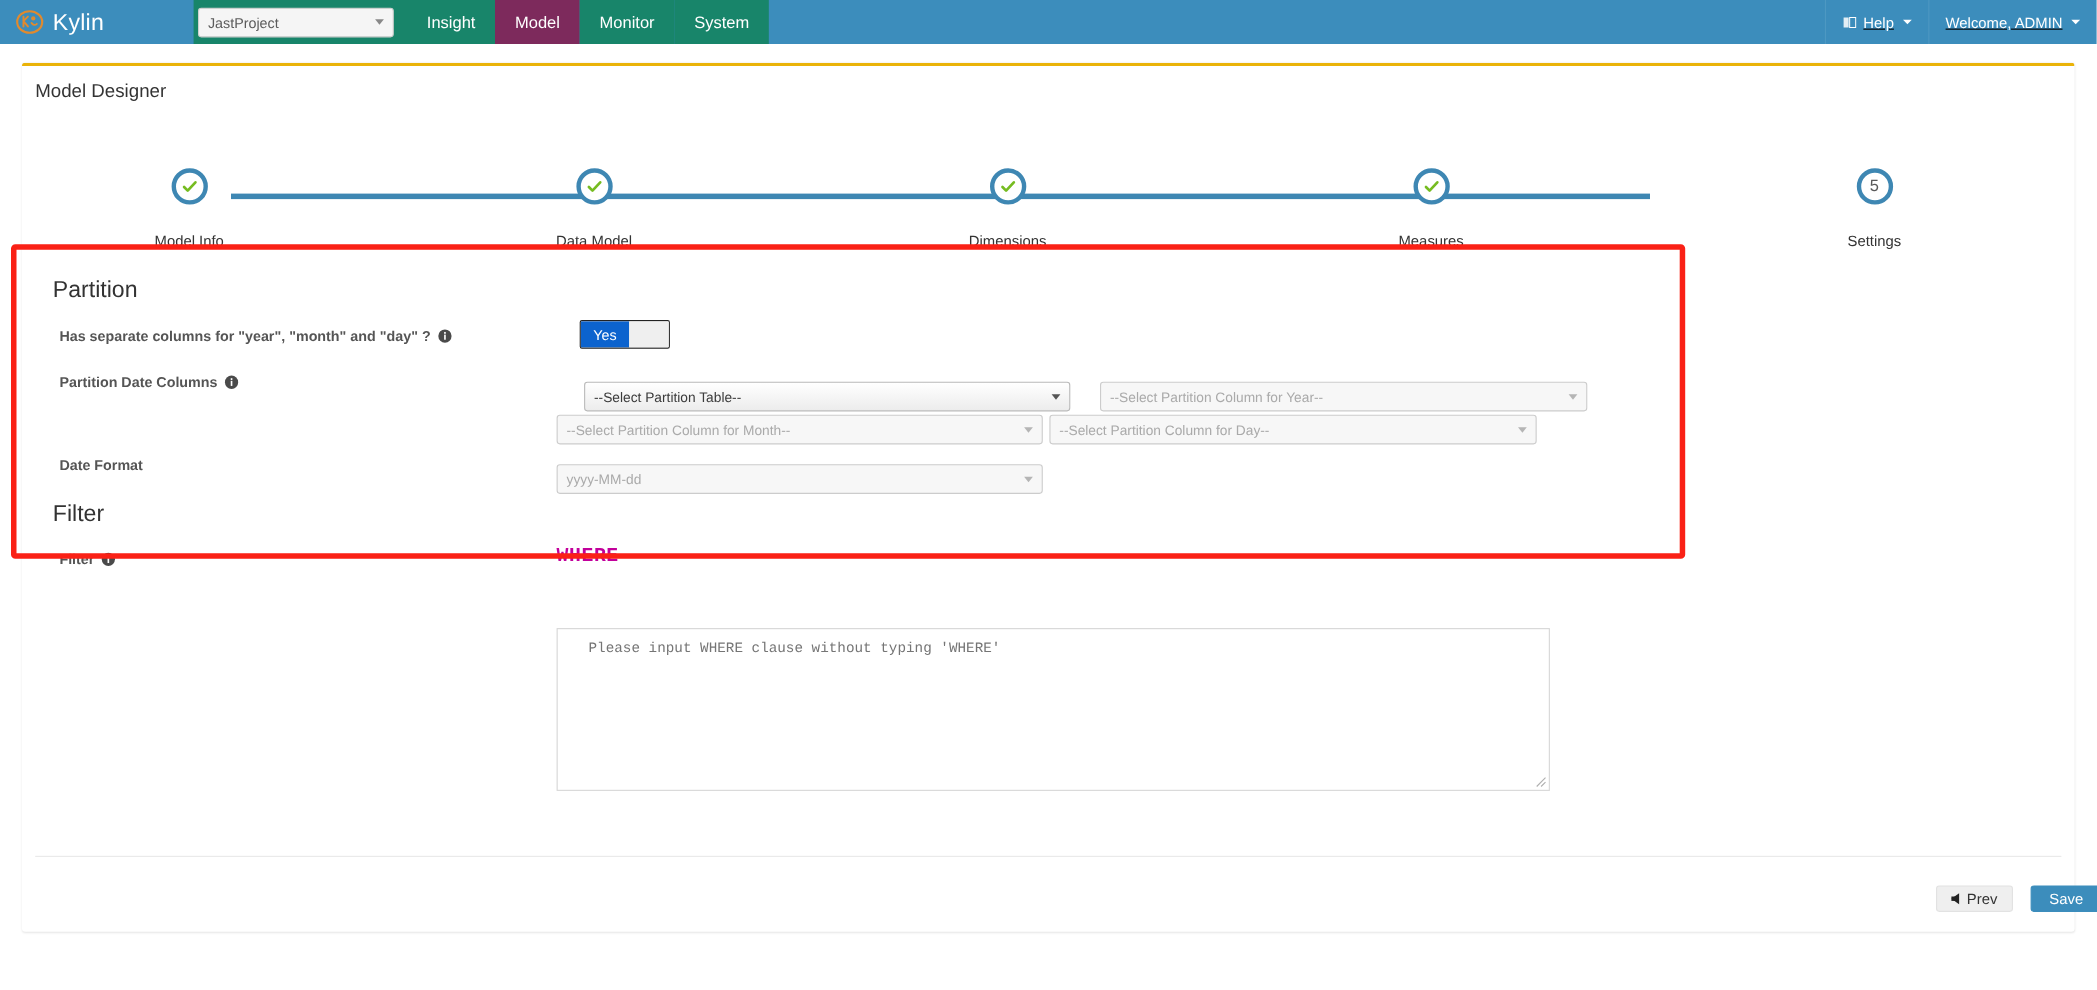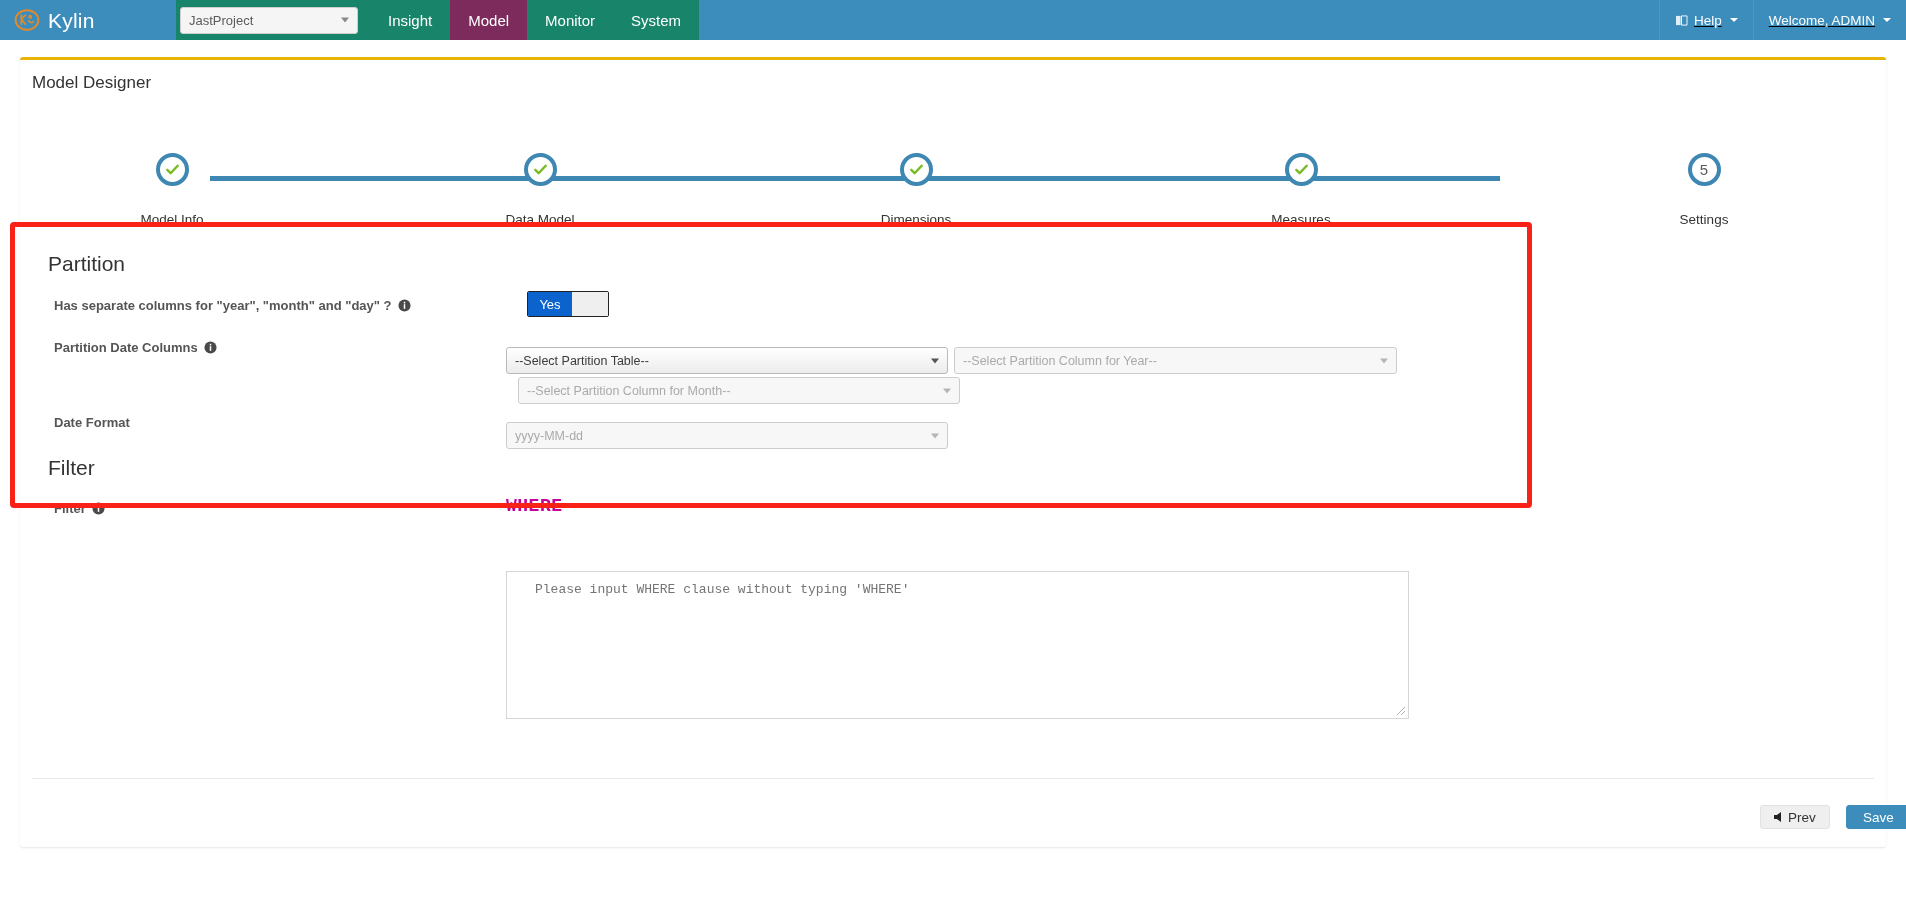--- a/index.html
+++ b/index.html
@@ -166,20 +166,21 @@
     background: #f7f7f7;
     display: flex; align-items: center;
     padding: 0 22px 0 8px;
     font-size: 12.5px;
     color: #aaaaaa;
   }
   .sel.enabled {
     background: linear-gradient(#ffffff, #ececec);
     border-color: #b9b9b9;
     color: #3b3b3b;
+    margin-left: 25px;
   }
   .sel .caret {
     position: absolute; right: 8px; top: 50%;
     transform: translateY(-50%);
     border-left: 4.5px solid transparent;
     border-right: 4.5px solid transparent;
     border-top: 5px solid #b5b5b5;
   }
   .sel.enabled .caret { border-top-color: #555555; }
 
@@ -383,30 +384,34 @@
       <rect x="6.2" y="5.6" width="1.6" height="5" fill="#ffffff"></rect>
       <rect x="6.2" y="3" width="1.6" height="1.8" fill="#ffffff"></rect>
     </svg>
   </div>
 
   <div class="sel enabled" style="left:486px; top:287px; width:442px;">
     <span>--Select Partition Table--</span>
     <span class="caret"></span>
   </div>
 
-  <div class="sel" style="left:934px; top:287px; width:443px;">
+  <div class="sel" style="left:980px; top:287px; width:443px;">
     <span>--Select Partition Column for Year--</span>
     <span class="caret"></span>
   </div>
 
-  <div class="sel" style="left:498px; top:317px; width:442px;">
+  <div class="sel" style="left:486px; top:317px; width:442px;">
     <span>--Select Partition Column for Month--</span>
     <span class="caret"></span>
   </div>
 
+  <div class="sel" style="left:934px; top:317px; width:443px;">
+    <span>--Select Partition Column for Day--</span>
+    <span class="caret"></span>
+  </div>
 
   <div class="form-label" style="top:355px;">
     <span>Date Format</span>
   </div>
 
   <div class="sel" style="left:486px; top:362px; width:442px;">
     <span>yyyy-MM-dd</span>
     <span class="caret"></span>
   </div>
 

